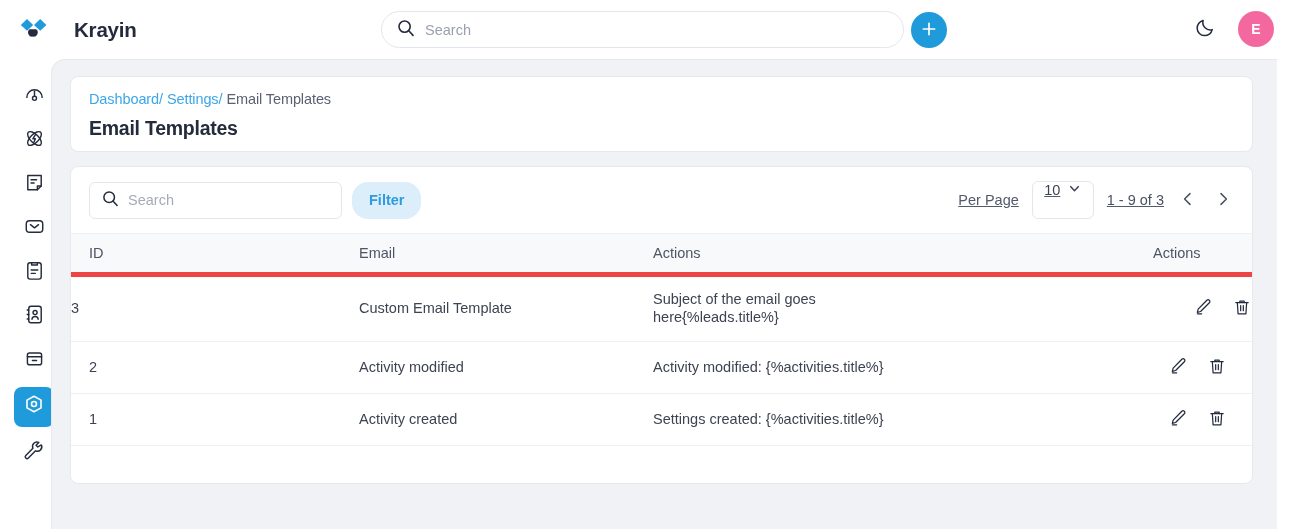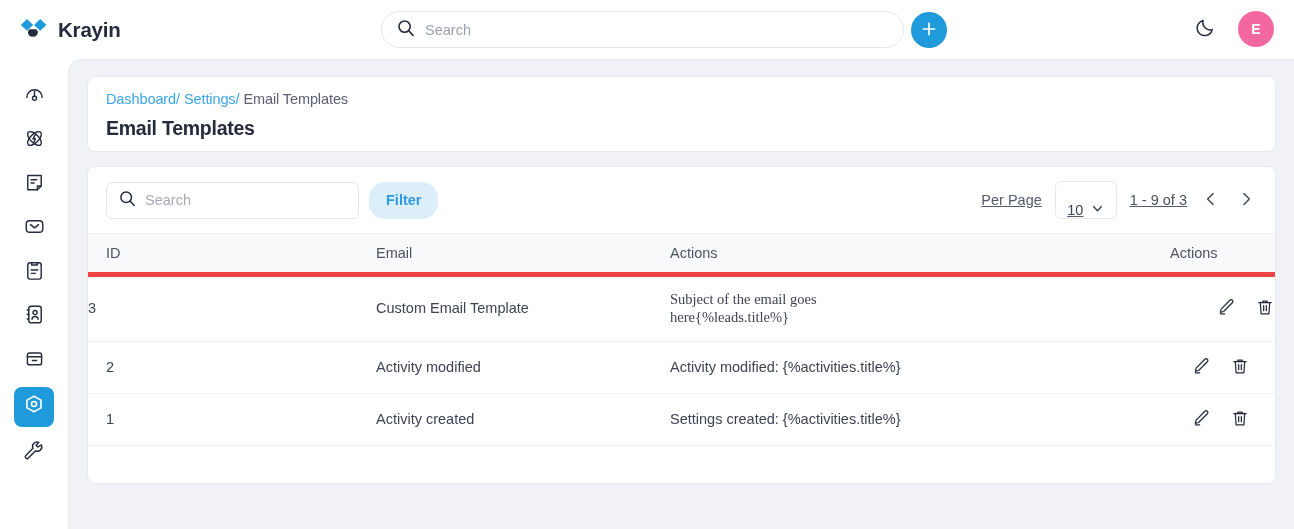--- a/index.html
+++ b/index.html
@@ -20,21 +20,21 @@
     width: 1294px;
     height: 59px;
     background: #ffffff;
     display: flex;
     align-items: center;
   }
 
   .brand {
     display: flex;
     align-items: center;
-    gap: 8px;
+    gap: 24px;
     margin-left: 20px;
     width: 180px;
   }
   .brand-logo { width: 30px; height: 28px; flex: none; }
   .brand-name {
     font-size: 20.5px;
     font-weight: bold;
     color: #242b3d;
     letter-spacing: -0.2px;
   }
@@ -132,28 +132,28 @@
     cursor: pointer;
   }
   .side-item.active {
     background: #1f9ada;
     height: 40px;
   }
 
   
   .content {
     position: absolute;
-    top: 59px; left: 68px;
+    top: 59px; left: 51px;
     width: 1226px;
     height: 470px;
     background: #f1f2f6;
     border-top-left-radius: 14px;
     border-left: 1px solid #e7e9ee;
     border-top: 1px solid #e7e9ee;
-    padding: 16px 18px 0 18px;
+    padding: 16px 24px 0 18px;
   }
 
   .card {
     background: #ffffff;
     border: 1px solid #e7e9ee;
     border-radius: 8px;
   }
 
   
   .header-card {
@@ -252,21 +252,21 @@
     color: #525a6b;
     text-decoration: underline;
   }
   .per-page-label { color: #525a6b; }
   .per-page-select {
     border: 1px solid #e3e6ec;
     border-radius: 6px;
     height: 38px;
     width: 62px;
     display: flex;
-    align-items: flex-end;
+    align-items: flex-start;
     justify-content: center;
     gap: 8px;
     cursor: pointer;
     color: #3f4254;
   }
   .page-range { color: #4a5161; white-space: nowrap; }
   .page-nav {
     width: 22px; height: 22px;
     display: flex; align-items: center; justify-content: center;
     cursor: pointer; background: none; border: none;
@@ -291,21 +291,21 @@
 
   tbody td {
     font-size: 14.5px;
     color: #3d4351;
     padding: 14px 0;
     border-bottom: 1px solid #edeff3;
     vertical-align: middle;
     line-height: 1.22;
   }
   tbody tr.tall td { padding: 14px 0 15px 0; }
-  td.c-subject .wrap { max-width: 215px; font-family: Liberation Serif, serif; }
+  td.c-subject .wrap { max-width: 215px; }
   .actions-cell {
     display: flex;
     justify-content: flex-end;
     align-items: center;
     gap: 19px;
   }
   .icon-btn {
     background: none; border: none; cursor: pointer;
     display: flex; align-items: center; justify-content: center;
     padding: 0;

